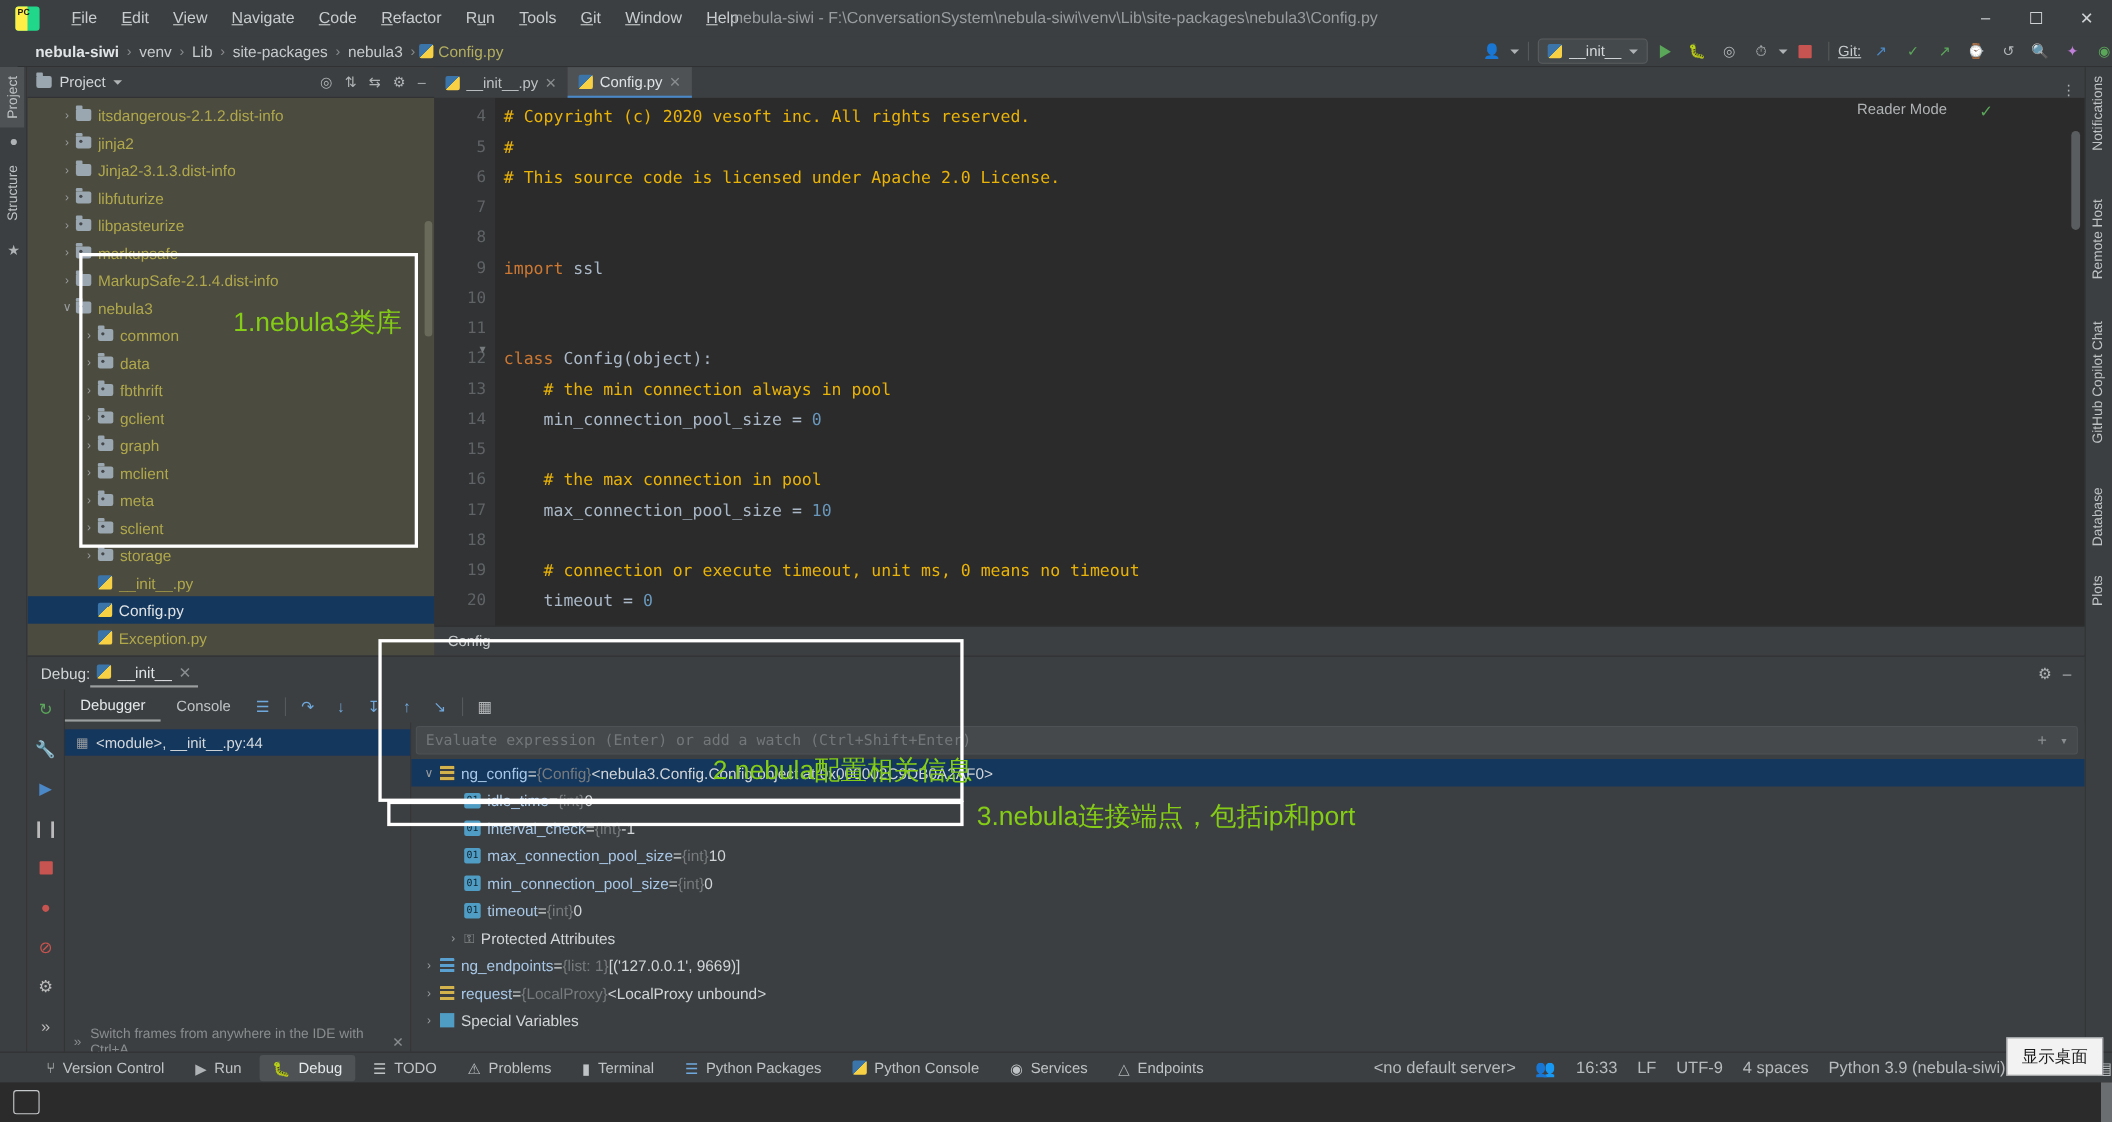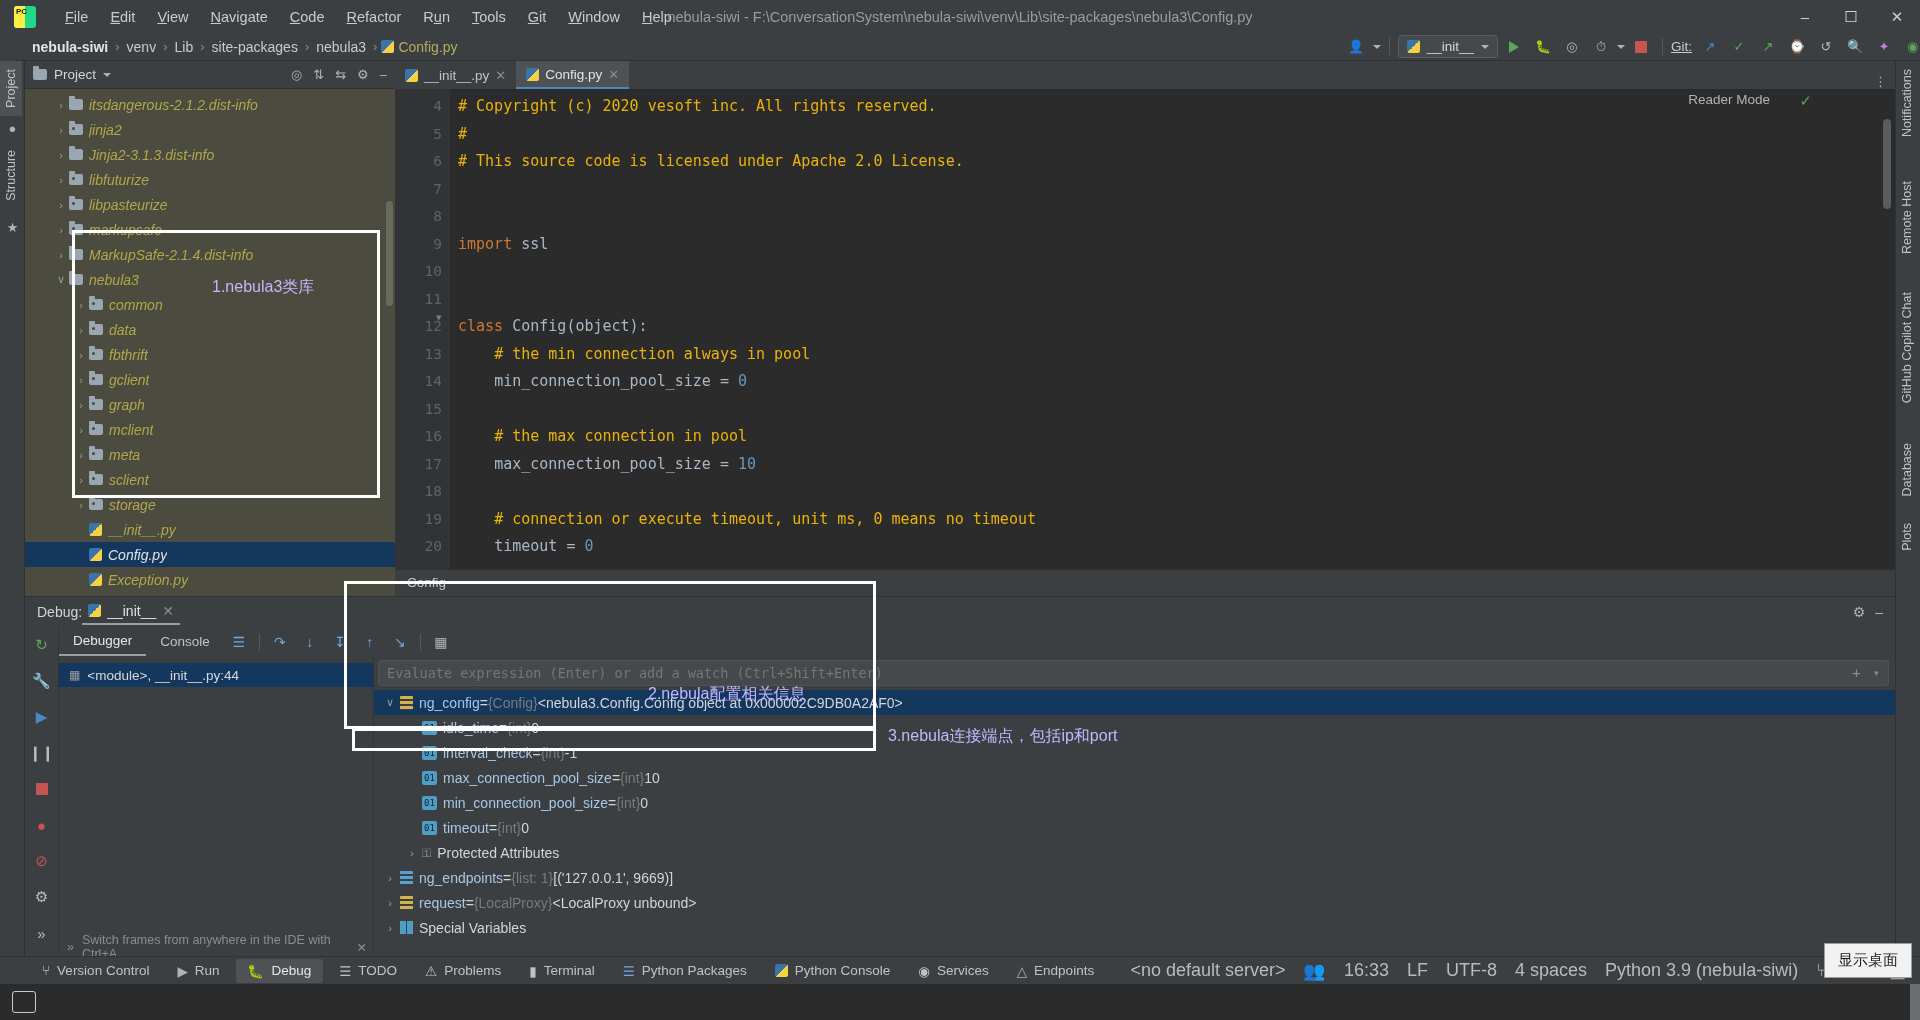--- a/index.html
+++ b/index.html
@@ -91,21 +91,21 @@
   .proj-header .label { font-size:13.5px; color:#d2d5d7; }
   .folder-ico { width:14px; height:11px; background:#9aa7b0; border-radius:1px 2px 2px 2px; position:relative; flex:none;}
   .folder-ico::before { content:""; position:absolute; left:0; top:-3px; width:6px; height:3px; background:#9aa7b0; border-radius:1px 1px 0 0;}
   .folder-ico.dot::after { content:""; position:absolute; left:3px; top:3px; width:3px; height:3px; background:#44484b; border-radius:50%;}
   .tree { position:relative; height:507px; overflow:hidden; padding-top:3px; }
   .trow { display:flex; align-items:center; height:25px; font-size:14px; color:#b0a84b; padding-left:8px; white-space:nowrap; }
   .trow .arr { width:16px; text-align:center; color:#9a9d9f; font-size:11px; flex:none; }
   .trow .ic { margin-right:6px; display:flex; align-items:center; flex:none; }
   .trow.sel { background:#14375e; color:#d6d9db; }
   .trow.sel .name { color:#e0e3e5; }
-  .trow .name { overflow:hidden;font-style:italic; }
+  .trow .name { overflow:hidden; }
   .scroll-thumb { position:absolute; right:2px; width:7px; background:#6a6a5a; border-radius:4px; }
 
   
   .tabsrow {
     position:absolute; top:61px; left:395px; width:1500px; height:28px;
     background:#3c3f41; display:flex; align-items:flex-end;
   }
   .etab { display:flex; align-items:center; gap:6px; height:28px; padding:0 10px; font-size:13.5px; color:#c0c3c5; }
   .etab.active { background:#4e5254; border-bottom:2px solid #4a88c7; color:#e0e3e5; }
   .etab .x { color:#8a8d8f; font-size:13px; }
@@ -198,32 +198,32 @@
   .obj-ico { width:13px; height:14px; margin-right:6px; flex:none;
      background:repeating-linear-gradient(#d4b24c 0 3px,#3c3f41 3px 5px); border-radius:1px;}
   .list-ico { width:13px; height:14px; margin-right:6px; flex:none;
      background:repeating-linear-gradient(#5aa0d0 0 3px,#3c3f41 3px 5px); border-radius:1px;}
   .lock-ico { margin-right:6px; color:#9a9d9f; font-size:12px; flex:none; }
   .sv-ico { width:13px; height:13px; margin-right:6px; flex:none;
      background:linear-gradient(90deg,#4f9cc4 0 48%,transparent 48% 52%,#4f9cc4 52% 100%); }
 
   
   .anno-box { position:absolute; border:3px solid #ffffff; pointer-events:none; }
-  .anno-text { position:absolute; color:#c4b5fd; font-size:16px; white-space:nowrap;
+  .anno-text { position:absolute; color:#84cc16; font-size:24px; white-space:nowrap;
                font-family:"Liberation Sans", sans-serif; }
 
   
   .bottombar {
     position:absolute; bottom:36px; left:0; width:1920px; height:28px;
     background:#3c3f41; display:flex; align-items:center; padding-left:30px; gap:4px;
     border-top:1px solid #2f3133;
   }
   .bb { display:flex; align-items:center; gap:7px; font-size:13.5px; color:#c0c3c5; padding:4px 12px; }
   .bb.active { background:#4e5254; border-radius:3px; color:#e5e8ea; }
-  .statusright { margin-left:auto; display:flex; align-items:center; gap:18px; padding-right:14px; font-size:18px; color:#b8bbbd; }
+  .statusright { margin-left:auto; display:flex; align-items:center; gap:18px; font-size:15px; color:#b8bbbd; }
 
   .taskbar {
     position:absolute; bottom:0; left:0; width:1920px; height:36px; background:#2b2b2b;
     display:flex; align-items:center; padding-left:12px;
   }
   .tb-app { width:24px; height:22px; border:1.6px solid #c6c9cb; border-radius:3px; }
   .tooltip {
     position:absolute; right:8px; bottom:42px; background:#f2f2f2; color:#1a1a1a;
     font-size:15px; padding:7px 13px; border:1px solid #9a9d9f;
   }
@@ -719,21 +719,21 @@
     <div class="bb">
       <span style="color:#b0b3b5">△</span>
       <span>Endpoints</span>
     </div>
 
     <div class="statusright">
       <span>&lt;no default server&gt;</span>
       <span>👥</span>
       <span>16:33</span>
       <span>LF</span>
-      <span>UTF-8</span>
+      <span>UTF-9</span>
       <span>4 spaces</span>
       <span>Python 3.9 (nebula-siwi)</span>
       <span style="display:flex;align-items:center;gap:5px;">
         <span>⑂</span>
         <span>main</span>
       </span>
       <span>▤</span>
     </div>
   </div>
 

